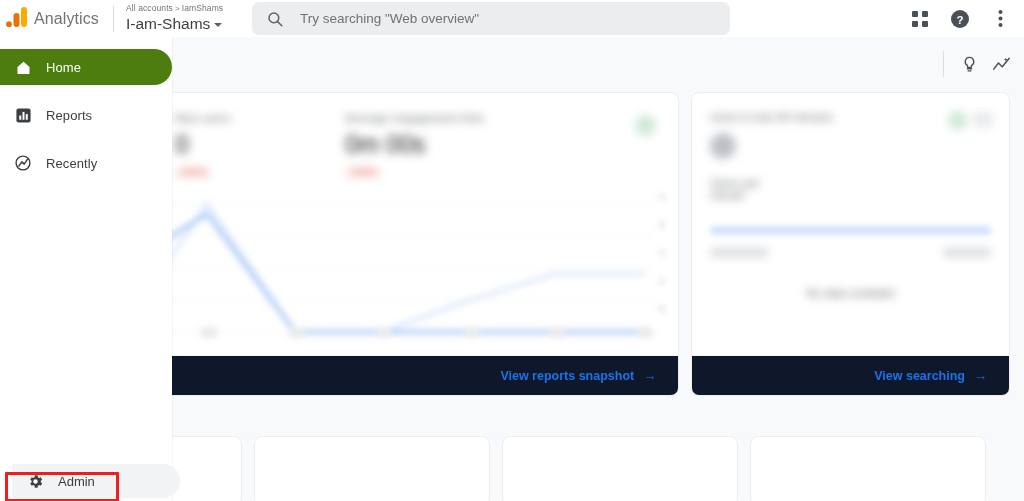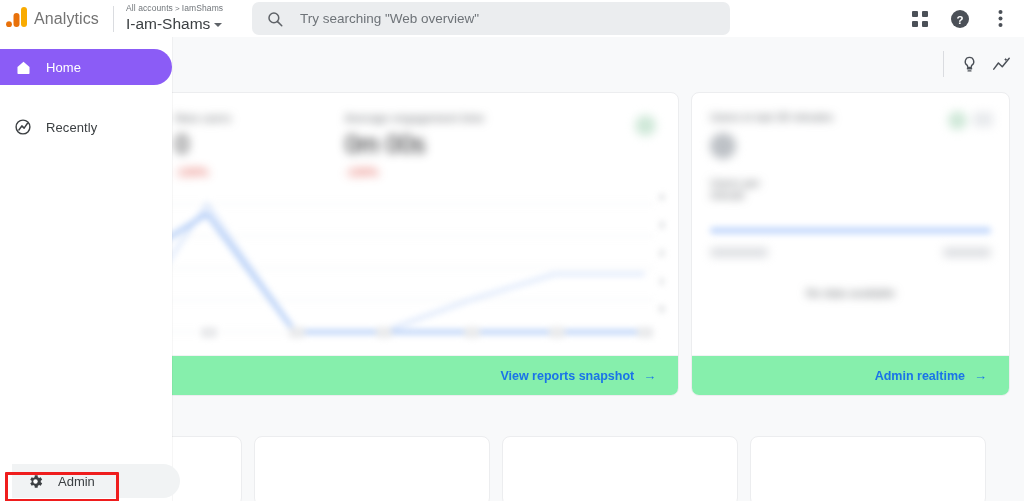--- a/index.html
+++ b/index.html
@@ -100,21 +100,21 @@
   .ylab { font-size: 9px; color: #9aa0a6; text-align: right; height: 28px;
           line-height: 10px; }
 
   .legend { position: absolute; left: 26px; bottom: 8px; display: flex;
             align-items: center; gap: 7px; }
   .legend-text { font-size: 10.5px; color: #5f6368; }
 
   .card-footer {
     position: absolute; left: 0; bottom: 0; width: 100%; height: 40px;
     display: flex; align-items: center; justify-content: flex-end;
-    padding-right: 22px; border-top: 1px solid #f1f3f4; background: #86efac;
+    padding-right: 22px; border-top: 1px solid #f1f3f4; background: #0f172a;
   }
   .flink { font-size: 12.5px; color: #1a73e8; display: flex; align-items: center;
            gap: 9px; cursor: pointer; font-weight: bold; }
   .flink .arr { font-size: 13px; }
 
   
   .rc-head { padding: 18px 18px 0 18px; position: relative; }
   .rc-title { font-size: 11.5px; color: #5f6368; width: 130px; }
   .rc-big { width: 26px; height: 26px; border-radius: 50%; background: #bdc1c6;
             margin-top: 10px; }
@@ -145,21 +145,21 @@
     box-shadow: 1px 0 0 rgba(0,0,0,0.035);
   }
   .nav-item {
     display: flex; align-items: center; height: 36px; margin: 0 0 0 0;
     border-radius: 0 18px 18px 0; padding-left: 10px; cursor: pointer;
     color: #3c4043; position: relative;
   }
   .nav-item .nicon { width: 26px; display: flex; align-items: center;
                      justify-content: center; color: #3c4043; }
   .nav-item .nlabel { font-size: 13px; margin-left: 10px; letter-spacing: .1px; }
-  .nav-item.active { background: #8b5cf6; color: #ffffff; width: 172px; }
+  .nav-item.active { background: #4d7c0f; color: #ffffff; width: 172px; }
   .nav-item.active .nicon, .nav-item.active .nlabel { color: #ffffff; }
 
   .nav-top { padding-top: 12px; }
   .nav-gap { height: 12px; }
 
   .admin-wrap { position: absolute; left: 12px; bottom: 0; width: 172px; height: 41px; }
   .admin-item {
     position: absolute; left: 0; top: 4px; width: 168px; height: 34px;
     display: flex; align-items: center; padding-left: 10px;
     border-radius: 0 18px 18px 0; background: #f1f3f4; cursor: pointer;
@@ -332,21 +332,21 @@
           </div>
           <div class="rc-bar blur-soft"></div>
           <div class="rc-row blur">
             <div class="rc-cell rc-c1"></div>
             <div class="rc-cell rc-c2"></div>
           </div>
           <div class="rc-empty blur">No data available</div>
 
           <div class="card-footer">
             <div class="flink">
-              <span>Admin realtime</span>
+              <span>View searching</span>
               <span class="arr">→</span>
             </div>
           </div>
         </div>
       </div>
 
       <div class="section-head">
         <div class="section-title">Recently accessed</div>
       </div>
       <div class="bottom-cards">
@@ -366,20 +366,31 @@
         <span class="nicon">
           <svg width="17" height="17" viewBox="0 0 24 24" fill="currentColor">
             <path d="M3.5 11.2L12 4l8.5 7.2V20a1 1 0 0 1-1 1h-15a1 1 0 0 1-1-1v-8.8z"></path>
           </svg>
         </span>
         <span class="nlabel">Home</span>
       </div>
 
       <div class="nav-gap"></div>
 
+      <div class="nav-item">
+        <span class="nicon">
+          <svg width="17" height="17" viewBox="0 0 24 24">
+            <rect x="2" y="2" width="20" height="20" rx="3" fill="#3c4043"></rect>
+            <rect x="6" y="12" width="2.8" height="6" fill="#fff"></rect>
+            <rect x="10.6" y="7" width="2.8" height="11" fill="#fff"></rect>
+            <rect x="15.2" y="10" width="2.8" height="8" fill="#fff"></rect>
+          </svg>
+        </span>
+        <span class="nlabel">Reports</span>
+      </div>
 
       <div class="nav-gap"></div>
 
       <div class="nav-item">
         <span class="nicon">
           <svg width="18" height="18" viewBox="0 0 24 24" fill="none" stroke="#3c4043" stroke-width="1.9">
             <circle cx="12" cy="12" r="9.2"></circle>
             <polyline points="6.5,16 10.5,10.5 13.5,13.5 18,7" stroke-linecap="round" stroke-linejoin="round"></polyline>
           </svg>
         </span>

